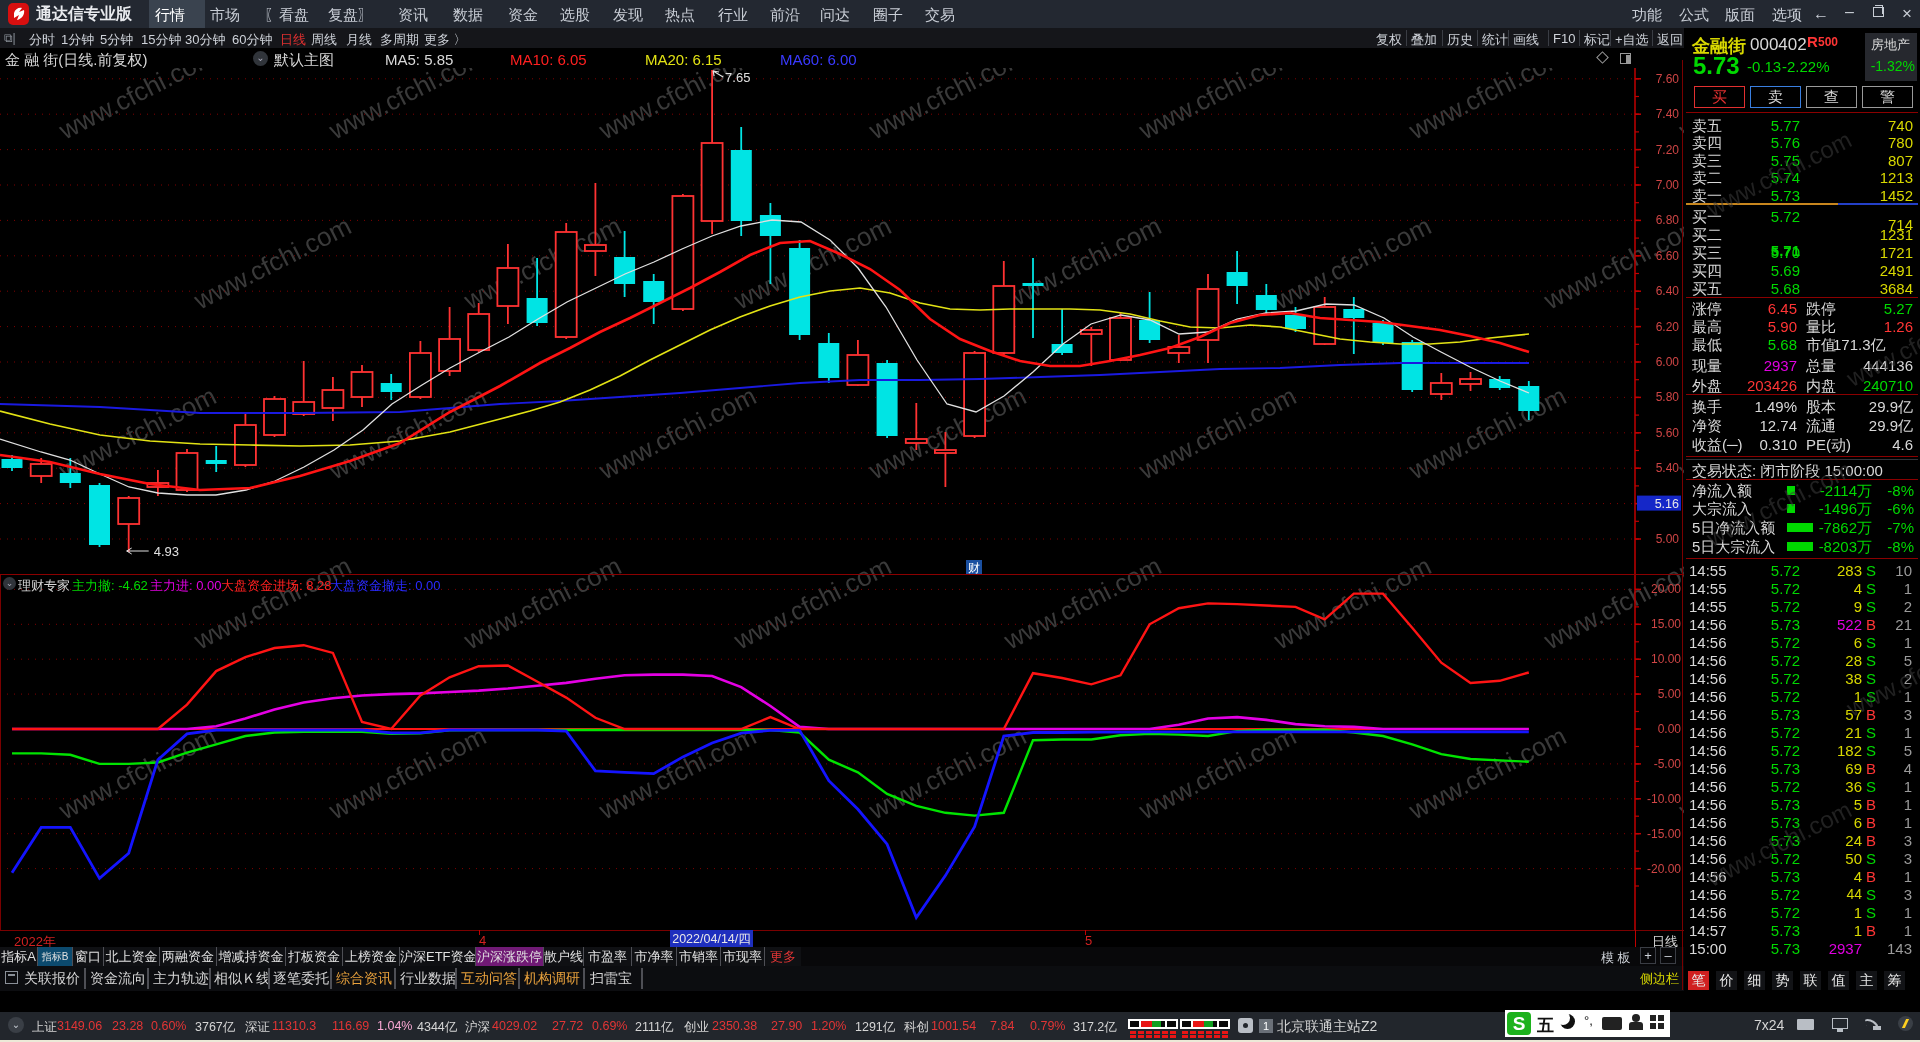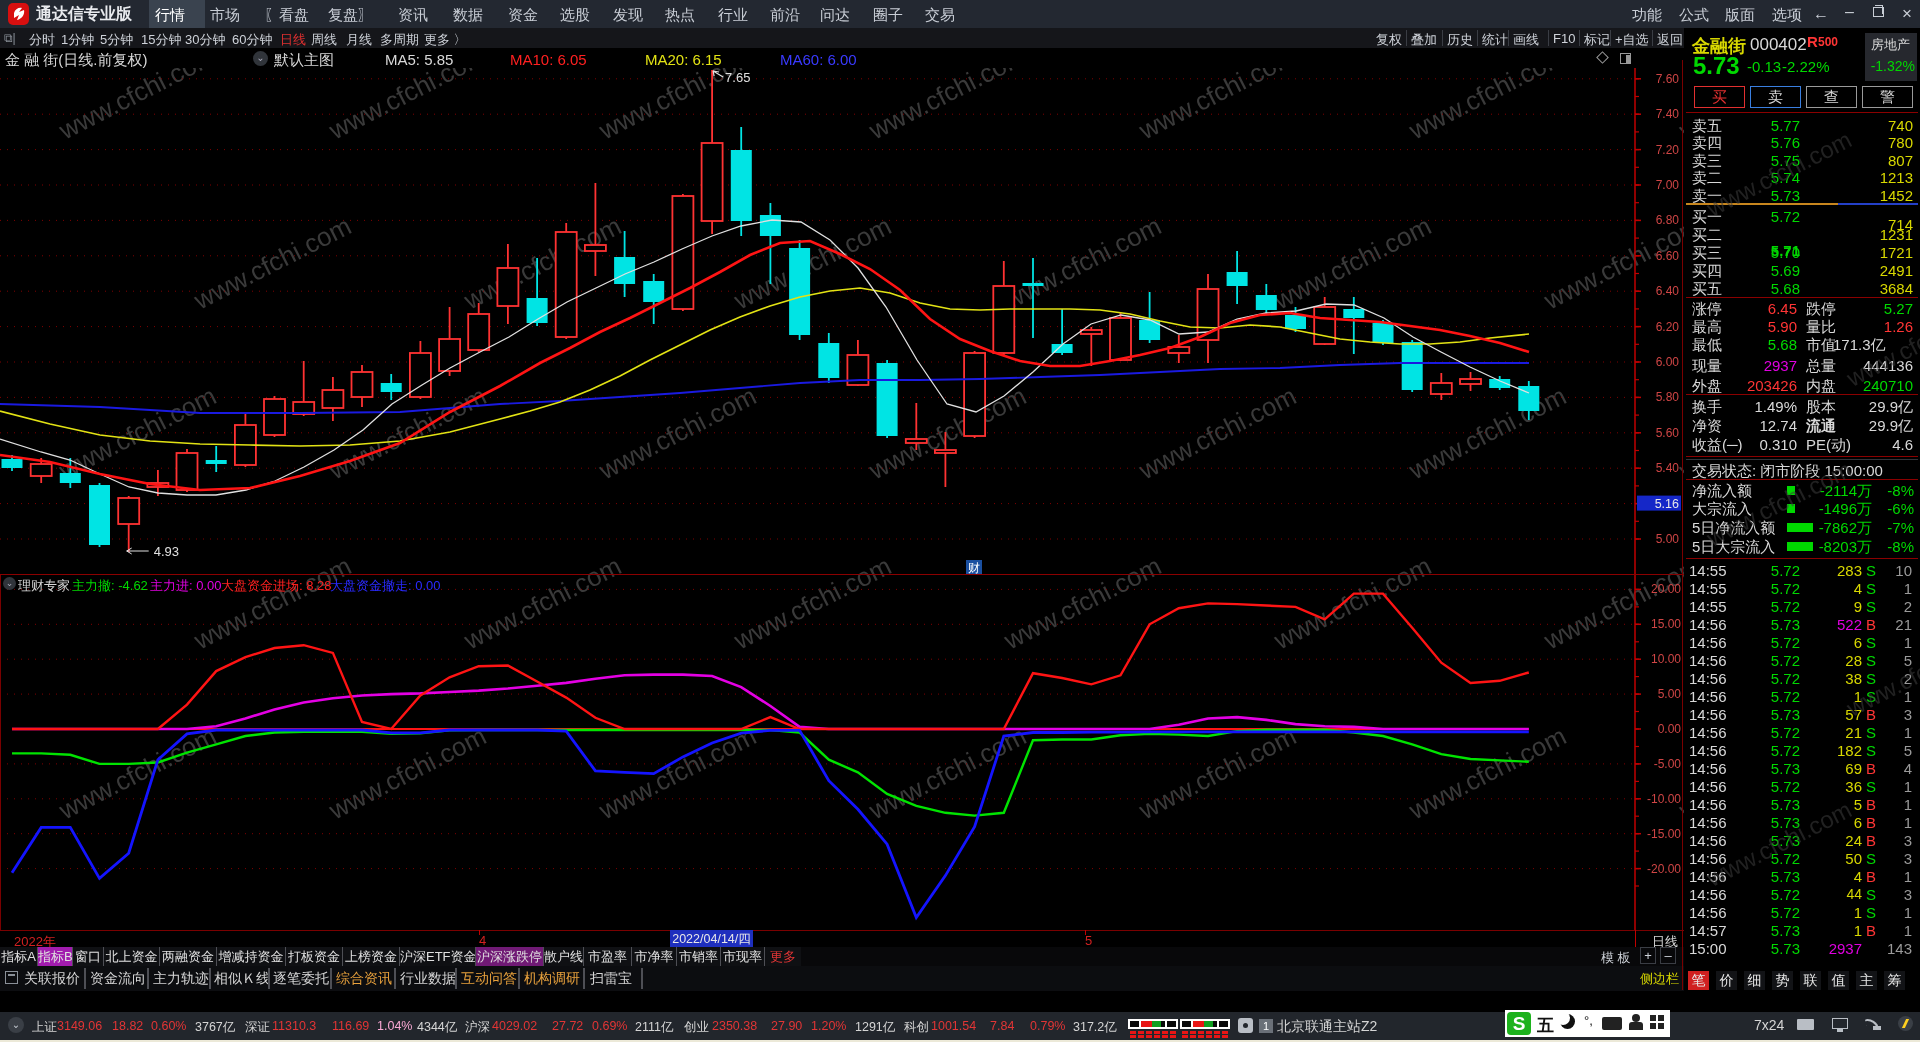--- a/index.html
+++ b/index.html
@@ -386,21 +386,21 @@
 <div class="abs" style="left:14px;top:933px;font-size:13px;color:#d02020">2022年</div>
 <div class="abs" style="left:479px;top:933px;font-size:13px;color:#d02020">4</div>
 <div class="abs" style="left:1085px;top:933px;font-size:13px;color:#d02020">5</div>
 <div class="abs" style="left:670px;top:930px;width:83px;height:18px;background:#1e2fbe;color:#e8e8e8;font-size:12.5px;text-align:center;line-height:18px">2022/04/14/四</div>
 <div class="abs" style="left:1652px;top:933px;font-size:13px;color:#d8d8d8">日线</div>
 <div class="abs" style="left:1635px;top:930px;width:1px;height:17px;background:#c00000"></div>
 <div class="abs" style="left:479px;top:930px;width:1px;height:5px;background:#c00000"></div>
 <div class="abs" style="left:1085px;top:930px;width:1px;height:5px;background:#c00000"></div>
 <div class="abs" style="left:0;top:947px;width:1920px;height:19px;background:#08080a"></div>
 <div class="abs" style="left:0px;top:947px;width:38px;height:19px;background:#0f1013;border-right:1.5px solid #4e4f55;color:#e0e0e0;font-size:13px;text-align:center;line-height:19px;overflow:hidden;white-space:nowrap">指标A</div>
-<div class="abs" style="left:38px;top:947px;width:35px;height:19px;background:#a21caf;border-right:1.5px solid #4e4f55;color:#e0e0e0;font-size:13px;text-align:center;line-height:19px;overflow:hidden;white-space:nowrap">指标B</div>
+<div class="abs" style="left:38px;top:947px;width:35px;height:19px;background:#0c4a6e;border-right:1.5px solid #4e4f55;color:#e0e0e0;font-size:10px;text-align:center;line-height:19px;overflow:hidden;white-space:nowrap">指标B</div>
 <div class="abs" style="left:73px;top:947px;width:31px;height:19px;background:#0f1013;border-right:1.5px solid #4e4f55;color:#e0e0e0;font-size:13px;text-align:center;line-height:19px;overflow:hidden;white-space:nowrap">窗口</div>
 <div class="abs" style="left:104px;top:947px;width:56px;height:19px;background:#0f1013;border-right:1.5px solid #4e4f55;color:#e0e0e0;font-size:13px;text-align:center;line-height:19px;overflow:hidden;white-space:nowrap">北上资金</div>
 <div class="abs" style="left:160px;top:947px;width:57px;height:19px;background:#0f1013;border-right:1.5px solid #4e4f55;color:#e0e0e0;font-size:13px;text-align:center;line-height:19px;overflow:hidden;white-space:nowrap">两融资金</div>
 <div class="abs" style="left:217px;top:947px;width:69px;height:19px;background:#0f1013;border-right:1.5px solid #4e4f55;color:#e0e0e0;font-size:13px;text-align:center;line-height:19px;overflow:hidden;white-space:nowrap">增减持资金</div>
 <div class="abs" style="left:286px;top:947px;width:57px;height:19px;background:#0f1013;border-right:1.5px solid #4e4f55;color:#e0e0e0;font-size:13px;text-align:center;line-height:19px;overflow:hidden;white-space:nowrap">打板资金</div>
 <div class="abs" style="left:343px;top:947px;width:57px;height:19px;background:#0f1013;border-right:1.5px solid #4e4f55;color:#e0e0e0;font-size:13px;text-align:center;line-height:19px;overflow:hidden;white-space:nowrap">上榜资金</div>
 <div class="abs" style="left:400px;top:947px;width:76px;height:19px;background:#0f1013;border-right:1.5px solid #4e4f55;color:#e0e0e0;font-size:13px;text-align:center;line-height:19px;overflow:hidden;white-space:nowrap">沪深ETF资金</div>
 <div class="abs" style="left:476px;top:947px;width:68px;height:19px;background:#701a75;border-right:1.5px solid #4e4f55;color:#e0e0e0;font-size:13px;text-align:center;line-height:19px;overflow:hidden;white-space:nowrap">沪深涨跌停</div>
 <div class="abs" style="left:544px;top:947px;width:40px;height:19px;background:#0f1013;border-right:1.5px solid #4e4f55;color:#e0e0e0;font-size:13px;text-align:center;line-height:19px;overflow:hidden;white-space:nowrap">散户线</div>
 <div class="abs" style="left:584px;top:947px;width:48px;height:19px;background:#0f1013;border-right:1.5px solid #4e4f55;color:#e0e0e0;font-size:13px;text-align:center;line-height:19px;overflow:hidden;white-space:nowrap">市盈率</div>
@@ -432,21 +432,21 @@
 <div class="abs" style="left:394px;top:968px;width:1.5px;height:21px;background:#4e4f55"></div>
 <div class="abs" style="left:455px;top:968px;width:1.5px;height:21px;background:#4e4f55"></div>
 <div class="abs" style="left:518px;top:968px;width:1.5px;height:21px;background:#4e4f55"></div>
 <div class="abs" style="left:583px;top:968px;width:1.5px;height:21px;background:#4e4f55"></div>
 <div class="abs" style="left:641px;top:968px;width:1.5px;height:21px;background:#4e4f55"></div>
 <div class="abs" style="left:1640px;top:970px;font-size:13px;color:#d8d800">侧边栏</div>
 <div class="abs" style="left:0;top:1012px;width:1920px;height:28px;background:#22262c"></div>
 <div class="abs" style="left:8px;top:1017px;width:16px;height:16px;border-radius:50%;background:#3a3f46;color:#c5cad1;font-size:10px;text-align:center;line-height:15px">⌄</div>
 <div class="abs" style="left:32px;top:1019px;font-size:12.5px;color:#d5d5d5">上证</div>
 <div class="abs" style="left:57px;top:1019px;font-size:12.5px;color:#e23535">3149.06</div>
-<div class="abs" style="left:112px;top:1019px;font-size:12.5px;color:#e23535">18.82</div>
+<div class="abs" style="left:112px;top:1019px;font-size:12.5px;color:#e23535">23.28</div>
 <div class="abs" style="left:151px;top:1019px;font-size:12.5px;color:#e23535">0.60%</div>
 <div class="abs" style="left:195px;top:1019px;font-size:12.5px;color:#d5d5d5">3767亿</div>
 <div class="abs" style="left:245px;top:1019px;font-size:12.5px;color:#d5d5d5">深证</div>
 <div class="abs" style="left:272px;top:1019px;font-size:12.5px;color:#e23535">11310.3</div>
 <div class="abs" style="left:332px;top:1019px;font-size:12.5px;color:#e23535">116.69</div>
 <div class="abs" style="left:377px;top:1019px;font-size:12.5px;color:#f9a8d4">1.04%</div>
 <div class="abs" style="left:417px;top:1019px;font-size:12.5px;color:#d5d5d5">4344亿</div>
 <div class="abs" style="left:465px;top:1019px;font-size:12.5px;color:#d5d5d5">沪深</div>
 <div class="abs" style="left:492px;top:1019px;font-size:12.5px;color:#e23535">4029.02</div>
 <div class="abs" style="left:552px;top:1019px;font-size:12.5px;color:#e23535">27.72</div>
@@ -592,21 +592,21 @@
 <div class="abs" style="left:1722px;top:377px;width:75px;text-align:right;font-size:15px;color:#ff3535;">203426</div>
 <div class="abs" style="left:1806px;top:377px;font-size:15px;color:#d8d8d8;">内盘</div>
 <div class="abs" style="left:1833px;top:377px;width:80px;text-align:right;font-size:15px;color:#00d800;">240710</div>
 <div class="abs" style="left:1686px;top:394px;width:232px;height:1px;background:#8b0000"></div>
 <div class="abs" style="left:1692px;top:398px;font-size:15px;color:#d8d8d8;">换手</div>
 <div class="abs" style="left:1722px;top:398px;width:75px;text-align:right;font-size:15px;color:#d8d8d8;">1.49%</div>
 <div class="abs" style="left:1806px;top:398px;font-size:15px;color:#d8d8d8;">股本</div>
 <div class="abs" style="left:1833px;top:398px;width:80px;text-align:right;font-size:15px;color:#d8d8d8;">29.9亿</div>
 <div class="abs" style="left:1692px;top:417px;font-size:15px;color:#d8d8d8;">净资</div>
 <div class="abs" style="left:1722px;top:417px;width:75px;text-align:right;font-size:15px;color:#d8d8d8;">12.74</div>
-<div class="abs" style="left:1806px;top:417px;font-size:15px;color:#d8d8d8;font-weight:bold;">流通</div>
+<div class="abs" style="left:1806px;top:417px;font-size:15px;color:#d8d8d8;">流通</div>
 <div class="abs" style="left:1833px;top:417px;width:80px;text-align:right;font-size:15px;color:#d8d8d8;">29.9亿</div>
 <div class="abs" style="left:1692px;top:436px;font-size:15px;color:#d8d8d8;">收益(─)</div>
 <div class="abs" style="left:1722px;top:436px;width:75px;text-align:right;font-size:15px;color:#d8d8d8;">0.310</div>
 <div class="abs" style="left:1806px;top:436px;font-size:15px;color:#d8d8d8;">PE(动)</div>
 <div class="abs" style="left:1833px;top:436px;width:80px;text-align:right;font-size:15px;color:#d8d8d8;">4.6</div>
 <div class="abs" style="left:1686px;top:456px;width:232px;height:1px;background:#8b0000"></div>
 <div class="abs" style="left:1686px;top:459px;width:232px;height:1px;background:#33343a"></div>
 <div class="abs" style="left:1692px;top:462px;font-size:15px;color:#d8d8d8;">交易状态: 闭市阶段 15:00:00</div>
 <div class="abs" style="left:1686px;top:479px;width:232px;height:1px;background:#8b0000"></div>
 <div class="abs" style="left:1692px;top:482px;font-size:15px;color:#d8d8d8;">净流入额</div>

